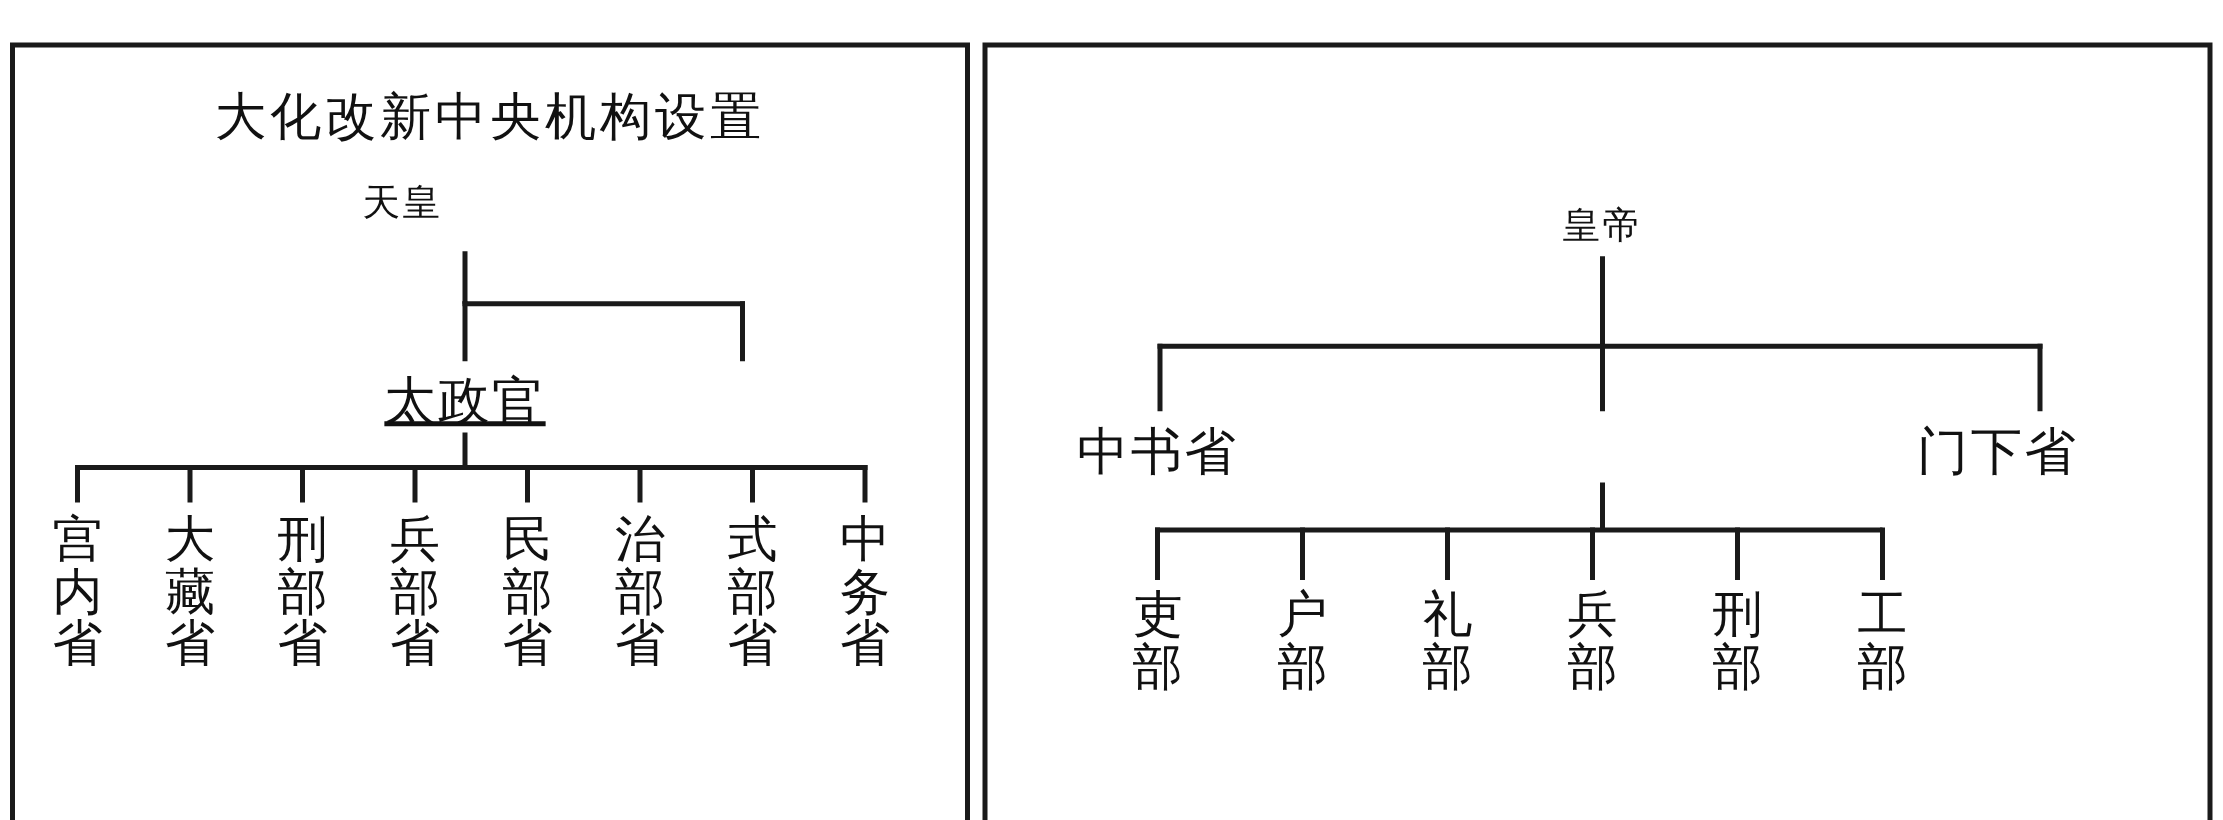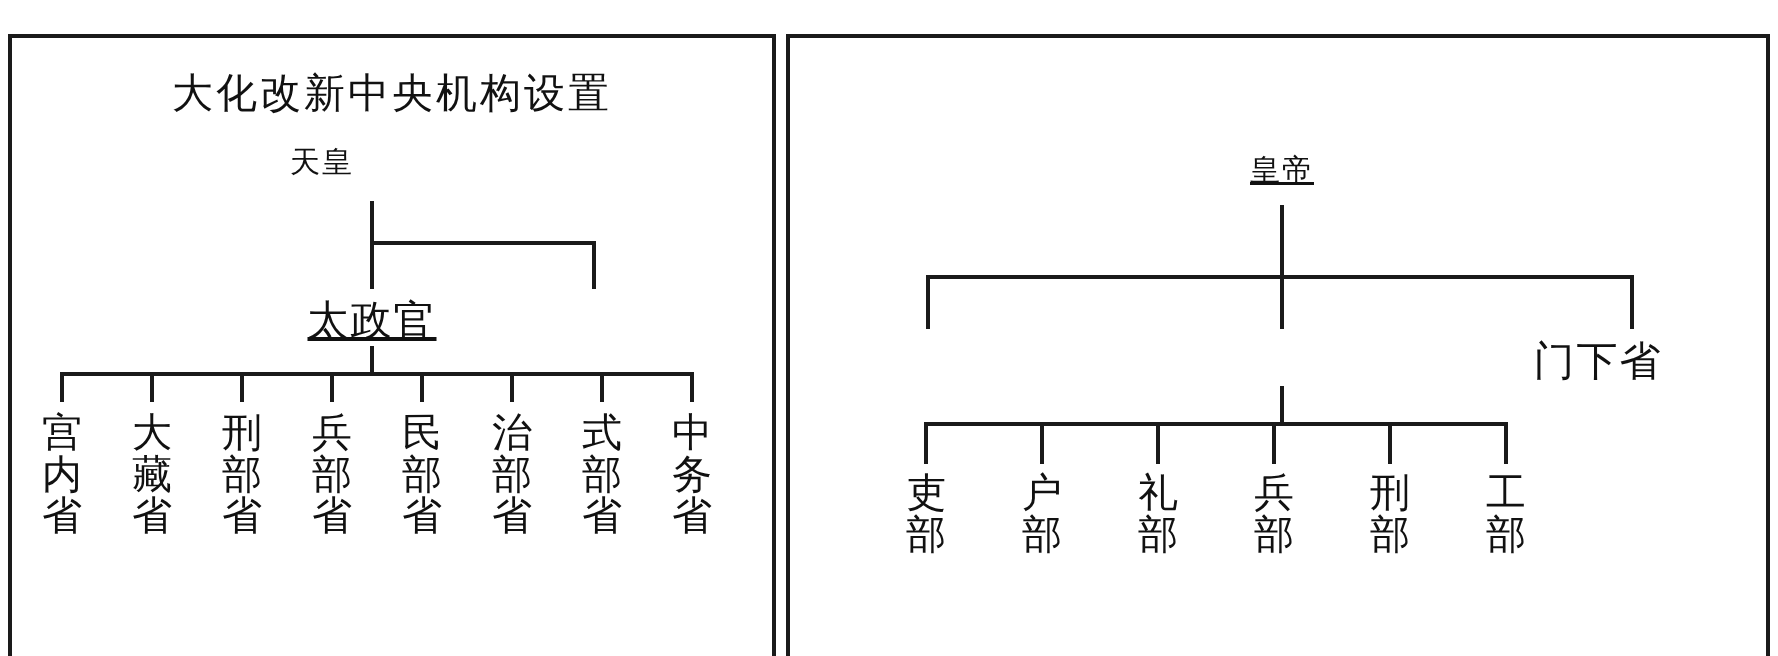--- a/index.html
+++ b/index.html
@@ -125,30 +125,31 @@
     <div class="vnode" style="left:644px;top:374px;width:72px;">
       <span>中</span>
       <span>务</span>
       <span>省</span>
     </div>
   </div>
 
   <div class="panel" id="panel-right">
 
 
-    <div class="node root" style="left:432px;top:112px;width:120px;text-decoration:underline;">皇帝</div>
+    <div class="node root" style="left:432px;top:122px;width:120px;">皇帝</div>
 
     <div class="vline" style="left:490px;top:167px;height:74px;"></div>
 
     <div class="hline" style="left:136px;top:237px;width:708px;"></div>
 
     <div class="vline" style="left:136px;top:237px;height:54px;"></div>
     <div class="vline" style="left:490px;top:237px;height:54px;"></div>
     <div class="vline" style="left:840px;top:237px;height:54px;"></div>
 
+    <div class="node mid" style="left:56px;top:296px;width:160px;">中书省</div>
     <div class="node mid" style="left:728px;top:296px;width:160px;">门下省</div>
 
     <div class="vline" style="left:490px;top:348px;height:38px;"></div>
 
     <div class="hline" style="left:134px;top:384px;width:582px;"></div>
 
     <div class="vline" style="left:134px;top:384px;height:42px;"></div>
     <div class="vline" style="left:250px;top:384px;height:42px;"></div>
     <div class="vline" style="left:366px;top:384px;height:42px;"></div>
     <div class="vline" style="left:482px;top:384px;height:42px;"></div>

